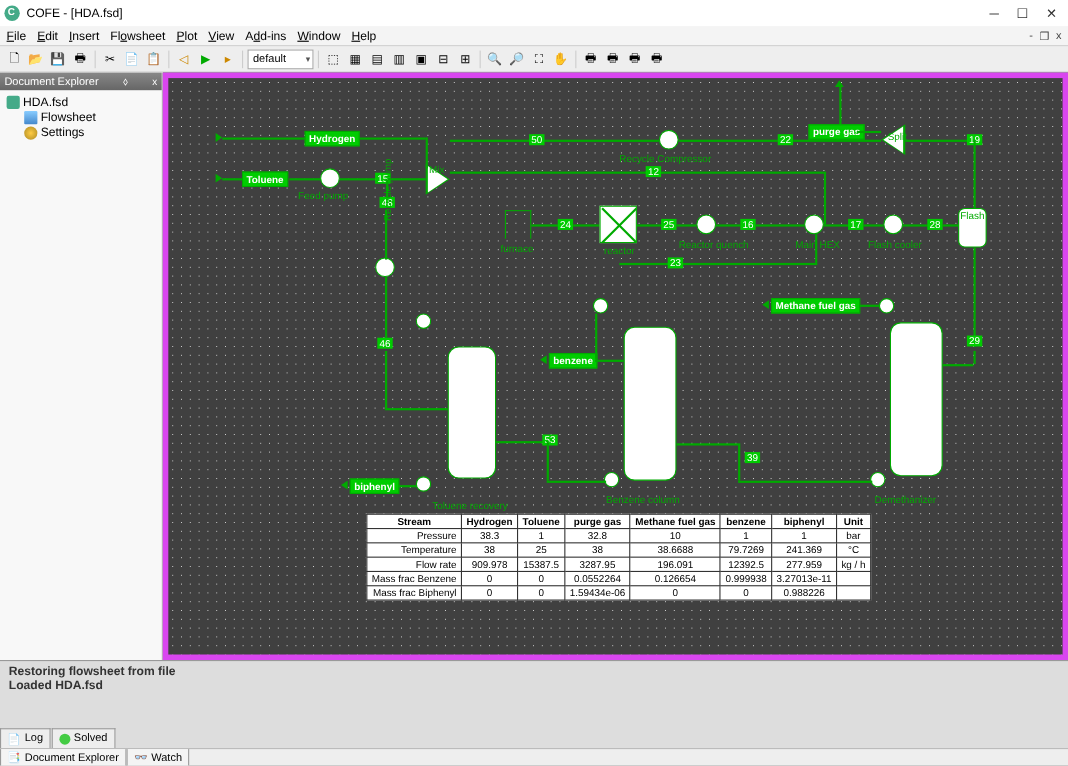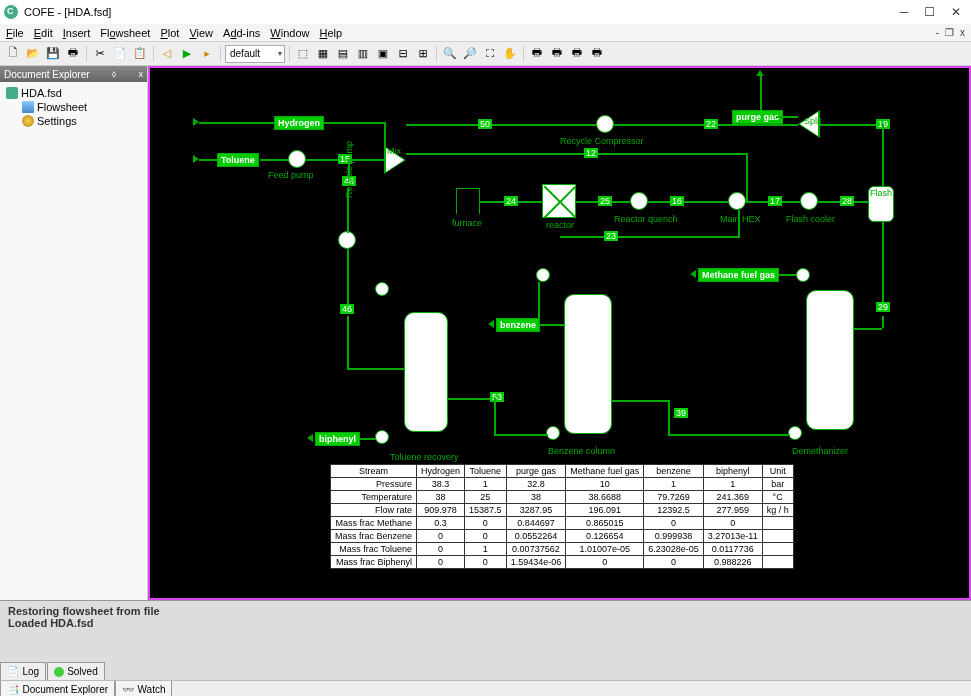--- a/index.html
+++ b/index.html
@@ -23,21 +23,21 @@
 .docexp { width: 148px; background: #f8f8f8; border-right: 1px solid #ccc; display: flex; flex-direction: column; }
 .docexp .hdr { height: 16px; background: linear-gradient(#888,#666); color: #fff; font-size: 10px; padding: 1px 4px; display: flex; justify-content: space-between; align-items: center; }
 .docexp .hdr .cls { font-size: 9px; cursor: pointer; }
 .docexp .tree { padding: 4px; font-size: 11px; }
 .docexp .tnode { padding: 1px 0 1px 2px; display: flex; align-items: center; gap: 3px; cursor: pointer; }
 .docexp .tnode.indent { padding-left: 18px; }
 .ticon { width: 12px; height: 12px; display: inline-block; }
 .ti-doc { background: #4a8; border-radius: 2px; }
 .ti-fs { background: linear-gradient(#8cf,#48c); border-radius: 1px; }
 .ti-set { background: radial-gradient(#fc4,#a82); border-radius: 50%; }
-.canvas { flex: 1; background: #000000; position: relative; overflow: hidden; border: 2px solid #d946ef; }
+.canvas { flex: 1; background: #404040; position: relative; overflow: hidden; border: 5px solid #d946ef; }
 .dotgrid { position: absolute; inset: 0; background-image: radial-gradient(#ccc 0.5px, transparent 0.5px); background-size: 8px 8px; }
 .box { position: absolute; border: 1.5px solid #0a0; background: #fff; color: #0a0; font-size: 9px; padding: 1px 3px; white-space: nowrap; }
 .box.filled { background: #0c0; color: #fff; font-weight: bold; }
 .snlabel { position: absolute; background: #0c0; color: #fff; font-size: 9px; padding: 0 2px; }
 .ln { position: absolute; background: #0a0; }
 .lnh { height: 1.5px; }
 .lnv { width: 1.5px; }
 .circ { position: absolute; width: 18px; height: 18px; border: 1.5px solid #0a0; border-radius: 50%; background: #fff; }
 .circ.sm { width: 14px; height: 14px; }
 .tri { position: absolute; width: 0; height: 0; }
@@ -49,21 +49,21 @@
 .reactor::before, .reactor::after { content: ""; position: absolute; background: #0a0; }
 .reactor::before { width: 1.5px; height: 44px; left: 16px; top: -5px; transform: rotate(45deg); }
 .reactor::after { width: 1.5px; height: 44px; left: 16px; top: -5px; transform: rotate(-45deg); }
 .furnace { position: absolute; border: 1.5px solid #0a0; border-bottom: none; width: 24px; height: 26px; }
 .flash { position: absolute; border: 1.5px solid #0a0; width: 26px; height: 36px; border-radius: 6px; background: #fff; }
 .mixtri { position: absolute; width: 0; height: 0; border-top: 14px solid transparent; border-bottom: 14px solid transparent; border-left: 22px solid #0a0; }
 .mixtri::after { content: ""; position: absolute; top: -12px; left: -20px; border-top: 12px solid transparent; border-bottom: 12px solid transparent; border-left: 18px solid #fff; }
 .lbl { position: absolute; color: #0a0; font-size: 9px; white-space: nowrap; }
 .datatable { position: absolute; border-collapse: collapse; font-size: 9px; background: #fff; }
 .datatable th, .datatable td { border: 1px solid #333; padding: 1px 4px; text-align: center; }
-.datatable th { font-weight: normal; background: #fff; }
+.datatable th { font-weight: bold; background: #fff; }
 .datatable td.rowhdr { text-align: right; font-weight: normal; }
 .logarea { height: 80px; background: #ddd; border-top: 1px solid #999; position: relative; }
 .logtext { padding: 4px 8px; font-size: 11px; font-weight: bold; color: #333; }
 .bottomtabs { position: absolute; bottom: 0; left: 0; display: flex; height: 18px; font-size: 10px; }
 .bottab { border: 1px solid #999; border-bottom: none; padding: 1px 6px; background: #eee; margin-right: 1px; display: flex; align-items: center; gap: 3px; cursor: pointer; }
 .sidetabs { height: 18px; background: #eee; border-top: 1px solid #bbb; display: flex; font-size: 10px; }
 .stab { border: 1px solid #999; border-top: none; padding: 1px 6px; background: #f4f4f4; display: flex; align-items: center; gap: 3px; cursor: pointer; }
 .statusbar { height: 20px; background: #f0f0f0; border-top: 1px solid #ccc; display: flex; align-items: center; padding: 0 6px; font-size: 10px; justify-content: space-between; }
 .dot-solved { width: 10px; height: 10px; background: #4c4; border-radius: 50%; display: inline-block; }
 </style>
@@ -328,47 +328,27 @@
             <td class="rowhdr">Flow rate</td>
             <td>909.978</td>
             <td>15387.5</td>
             <td>3287.95</td>
             <td>196.091</td>
             <td>12392.5</td>
             <td>277.959</td>
             <td>kg / h</td>
           </tr>
           <tr>
-            <td class="rowhdr">Mass frac Methane</td>
-            <td>0.3</td>
-            <td>0</td>
-            <td>0.844697</td>
-            <td>0.865015</td>
-            <td>0</td>
-            <td>0</td>
-            <td></td>
-          </tr>
-          <tr>
             <td class="rowhdr">Mass frac Benzene</td>
             <td>0</td>
             <td>0</td>
             <td>0.0552264</td>
             <td>0.126654</td>
             <td>0.999938</td>
             <td>3.27013e-11</td>
-            <td></td>
-          </tr>
-          <tr>
-            <td class="rowhdr">Mass frac Toluene</td>
-            <td>0</td>
-            <td>1</td>
-            <td>0.00737562</td>
-            <td>1.01007e-05</td>
-            <td>6.23028e-05</td>
-            <td>0.0117736</td>
             <td></td>
           </tr>
           <tr>
             <td class="rowhdr">Mass frac Biphenyl</td>
             <td>0</td>
             <td>0</td>
             <td>1.59434e-06</td>
             <td>0</td>
             <td>0</td>
             <td>0.988226</td>

